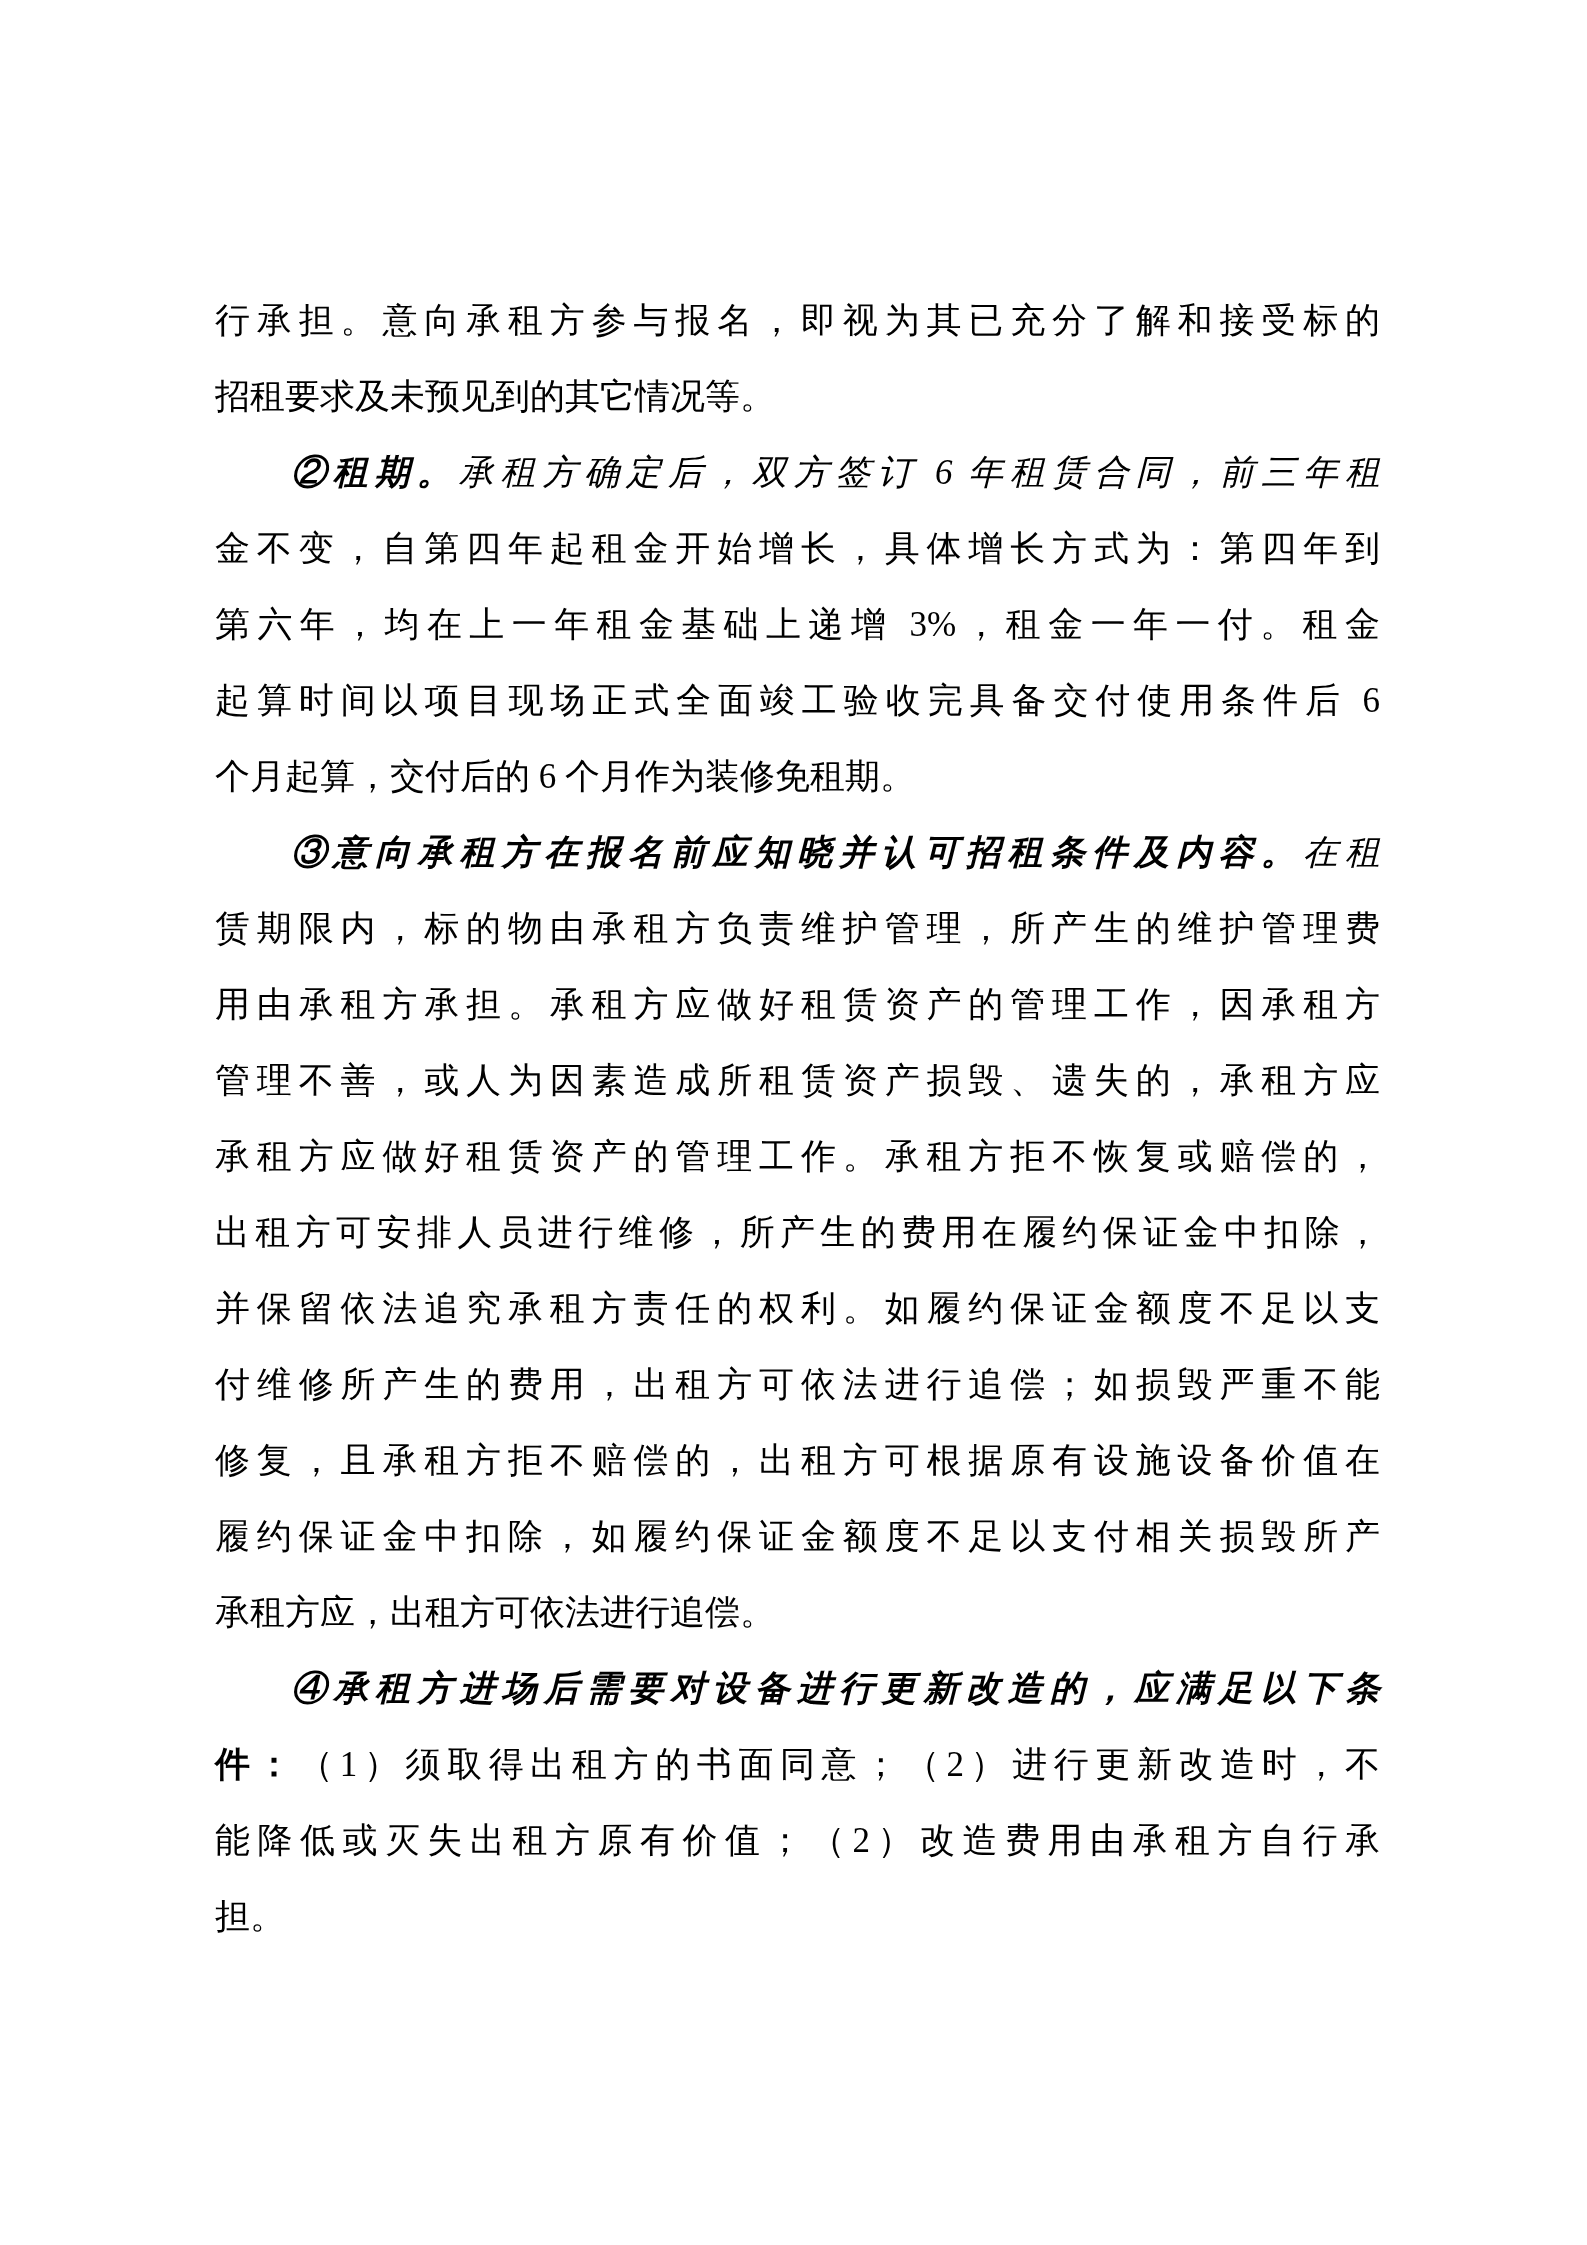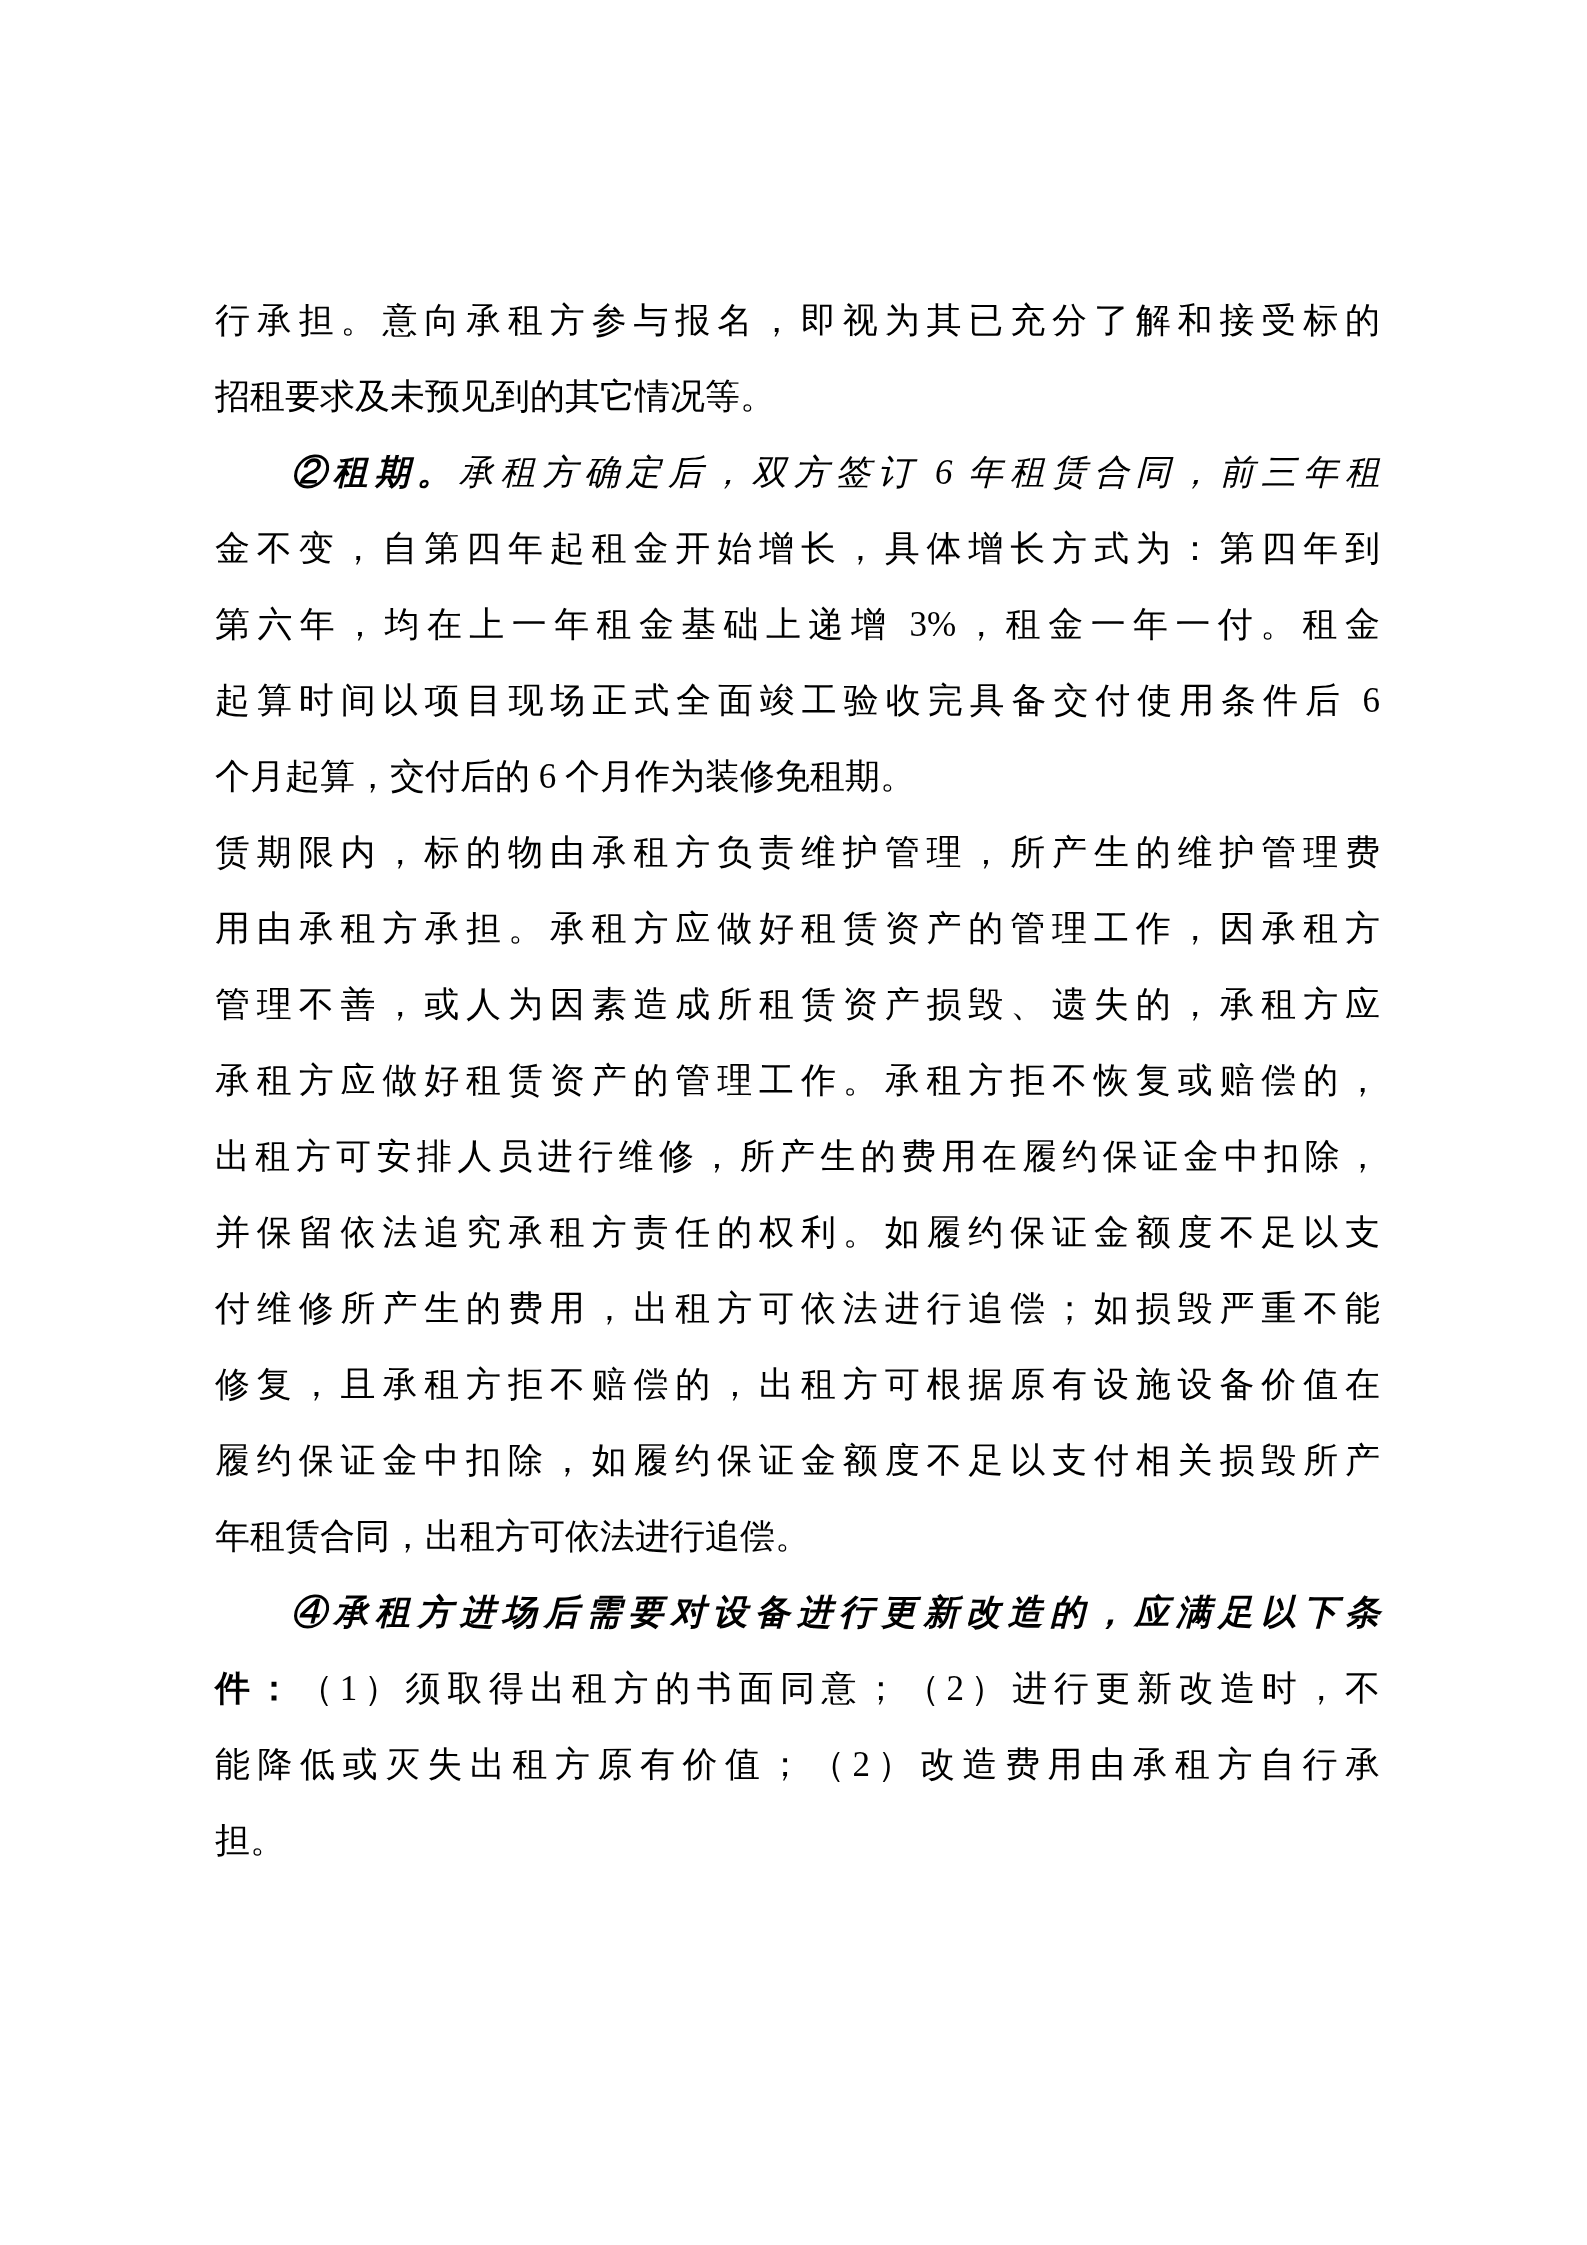--- a/index.html
+++ b/index.html
@@ -59,28 +59,29 @@
 
 <div class="page">
   <div class="text-block" id="text-block">
       <div class="doc-line"><span class="seg-regular">行承担。意向承租方参与报名，即视为其已充分了解和接受标的</span></div>
       <div class="doc-line no-just"><span class="seg-regular">招租要求及未预见到的其它情况等。</span></div>
       <div class="doc-line indent"><span class="seg-bold">②租期。</span><span class="seg-regular">承租方确定后，双方签订 6 年租赁合同，前三年租</span></div>
       <div class="doc-line"><span class="seg-regular">金不变，自第四年起租金开始增长，具体增长方式为：第四年到</span></div>
       <div class="doc-line"><span class="seg-regular">第六年，均在上一年租金基础上递增 3%，租金一年一付。租金</span></div>
       <div class="doc-line"><span class="seg-regular">起算时间以项目现场正式全面竣工验收完具备交付使用条件后 6</span></div>
       <div class="doc-line no-just"><span class="seg-regular">个月起算，交付后的 6 个月作为装修免租期。</span></div>
+      <div class="doc-line indent"><span class="seg-bold">③意向承租方在报名前应知晓并认可招租条件及内容。</span><span class="seg-regular">在租</span></div>
       <div class="doc-line"><span class="seg-regular">赁期限内，标的物由承租方负责维护管理，所产生的维护管理费</span></div>
       <div class="doc-line"><span class="seg-regular">用由承租方承担。承租方应做好租赁资产的管理工作，因承租方</span></div>
       <div class="doc-line"><span class="seg-regular">管理不善，或人为因素造成所租赁资产损毁、遗失的，承租方应</span></div>
       <div class="doc-line"><span class="seg-regular">承租方应做好租赁资产的管理工作。承租方拒不恢复或赔偿的，</span></div>
       <div class="doc-line"><span class="seg-regular">出租方可安排人员进行维修，所产生的费用在履约保证金中扣除，</span></div>
       <div class="doc-line"><span class="seg-regular">并保留依法追究承租方责任的权利。如履约保证金额度不足以支</span></div>
       <div class="doc-line"><span class="seg-regular">付维修所产生的费用，出租方可依法进行追偿；如损毁严重不能</span></div>
       <div class="doc-line"><span class="seg-regular">修复，且承租方拒不赔偿的，出租方可根据原有设施设备价值在</span></div>
       <div class="doc-line"><span class="seg-regular">履约保证金中扣除，如履约保证金额度不足以支付相关损毁所产</span></div>
-      <div class="doc-line no-just"><span class="seg-regular">年租赁合同，出租方可依法进行追偿。</span></div>
+      <div class="doc-line no-just"><span class="seg-regular">承租方应，出租方可依法进行追偿。</span></div>
       <div class="doc-line indent"><span class="seg-bold">④承租方进场后需要对设备进行更新改造的，应满足以下条</span></div>
       <div class="doc-line"><span class="seg-bold">件：</span><span class="seg-regular">（1）须取得出租方的书面同意；（2）进行更新改造时，不</span></div>
       <div class="doc-line"><span class="seg-regular">能降低或灭失出租方原有价值；（2）改造费用由承租方自行承</span></div>
       <div class="doc-line no-just"><span class="seg-regular">担。</span></div>
     </div>
 </div>
 
 </body></html>

